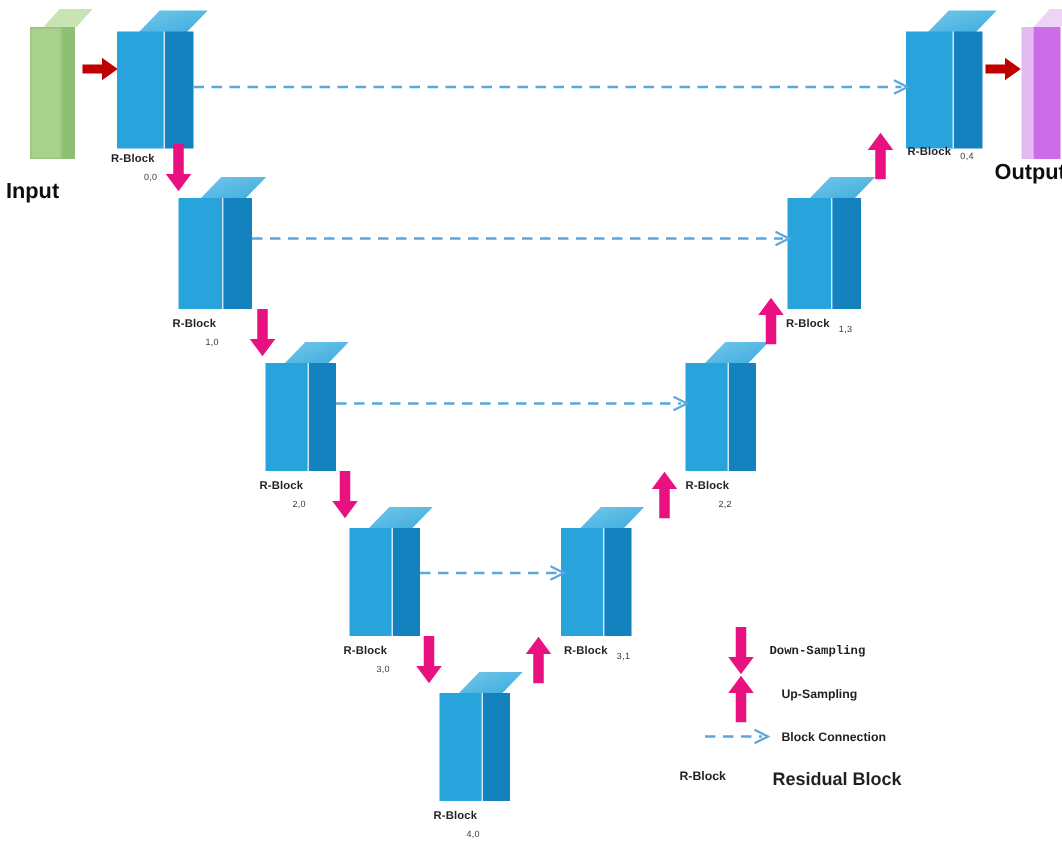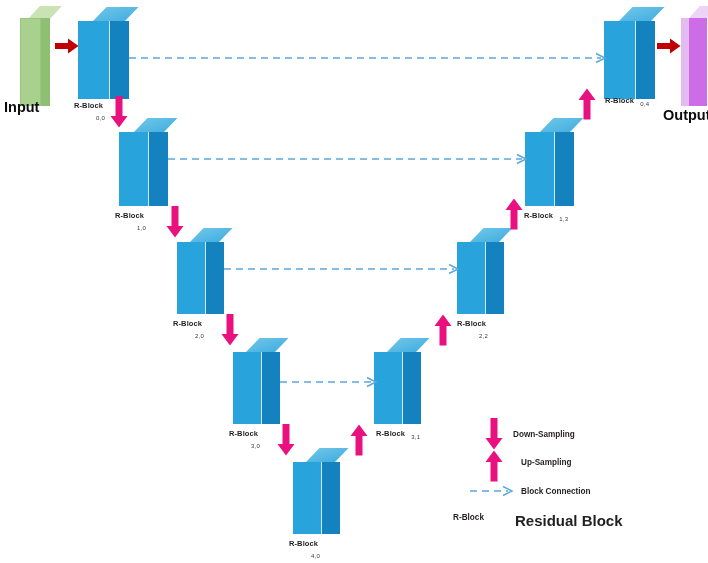--- a/index.html
+++ b/index.html
@@ -98,38 +98,38 @@
 
   
   .legend-text {
     position: absolute;
     font-size: 8.2px;
     font-weight: bold;
     color: #231F20;
     white-space: nowrap;
   }
   .legend-text.big {
-    font-size: 15px;
+    font-size: 12px;
   }
   .legend-text.plain {
     font-size: 8.2px;
     font-weight: bold;
   }
 </style>
 </head>
 <body>
 
 <div id="canvas">
 
   <div class="slab" style="left:20px; top:6px; width:30px; height:100px;">
     <div class="slab-top" style="width:22px;height:12px;background:#C9E3B4;transform:skewX(-42deg);transform-origin:bottom left;left:9px;"></div>
     <div class="slab-front" style="left:0;width:21px;height:88px;background:#A9D18E;border:1px solid #9BC47E;"></div>
     <div class="slab-side" style="left:21px;width:9px;height:88px;background:#8FBF72;"></div>
   </div>
-  <div class="io-label" style="left:4px; top:99px;">Input</div>
+  <div class="io-label" style="left:4px; top:120px;">Input</div>
 
   <svg class="arrow-svg" style="left:55px; top:38px;" width="24" height="16" viewBox="0 0 24 16">
     <path d="M0,5 L13,5 L13,0.5 L23.5,8 L13,15.5 L13,11 L0,11 Z" fill="#C00000"></path>
   </svg>
 
   <div class="rblock" style="left:78px; top:7px; width:51px; height:92px;">
     <div class="face-top" style="width:32px;height:15px;transform:skewX(-44deg);transform-origin:bottom left;left:14px;"></div>
     <div class="face-front" style="width:32px;height:78px;"></div>
     <div class="face-side" style="left:32px;width:19px;height:78px;"></div>
   </div>
@@ -277,21 +277,21 @@
   </svg>
 
   <svg class="arrow-svg" style="left:280px; top:376px;" width="104" height="12" viewBox="0 0 104 12">
     <line x1="0" y1="6" x2="92" y2="6" stroke="#5BA7DC" stroke-width="1.7" stroke-dasharray="7,5"></line>
     <polyline points="87,1.5 96,6 87,10.5" fill="none" stroke="#5BA7DC" stroke-width="1.5"></polyline>
   </svg>
 
   <svg class="arrow-svg" style="left:485px; top:418px;" width="18" height="32" viewBox="0 0 18 32">
     <path d="M5.5,0 L12.5,0 L12.5,20 L17.5,20 L9,31.5 L0.5,20 L5.5,20 Z" fill="#E8117F"></path>
   </svg>
-  <div class="legend-text" style="left:513px; top:430px;">Down-Sampling</div>
+  <div class="legend-text" style="left:513px; top:430px;font-family:Liberation Mono, monospace;">Down-Sampling</div>
 
   <svg class="arrow-svg" style="left:485px; top:450px;" width="18" height="32" viewBox="0 0 18 32">
     <path d="M9,0.5 L17.5,12 L12.5,12 L12.5,31.5 L5.5,31.5 L5.5,12 L0.5,12 Z" fill="#E8117F"></path>
   </svg>
   <div class="legend-text" style="left:521px; top:458px;">Up-Sampling</div>
 
   <svg class="arrow-svg" style="left:470px; top:485px;" width="48" height="12" viewBox="0 0 48 12">
     <line x1="0" y1="6" x2="38" y2="6" stroke="#5BA7DC" stroke-width="1.7" stroke-dasharray="7,5"></line>
     <polyline points="33,1.5 42,6 33,10.5" fill="none" stroke="#5BA7DC" stroke-width="1.5"></polyline>
   </svg>

